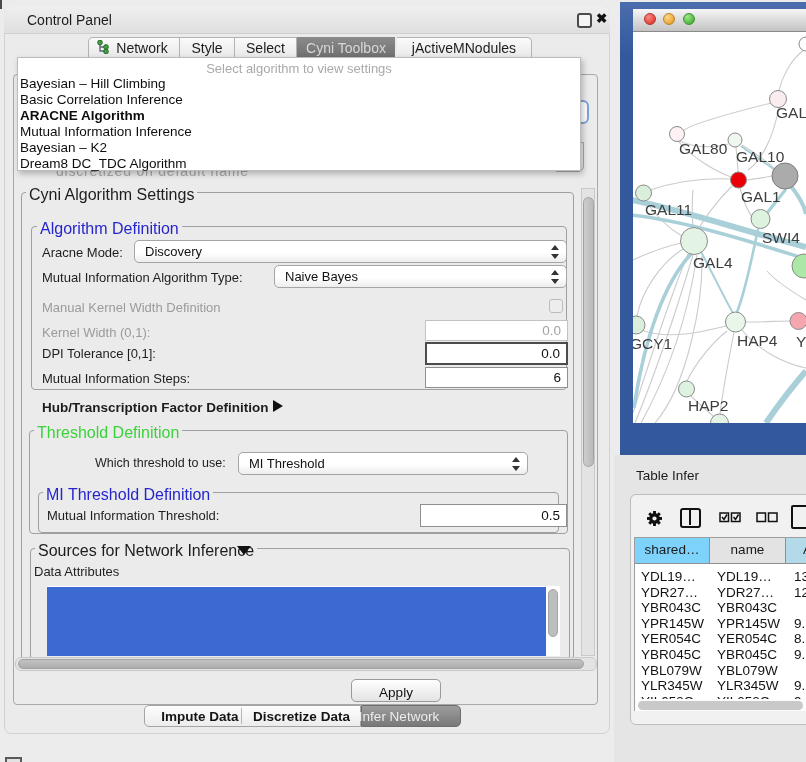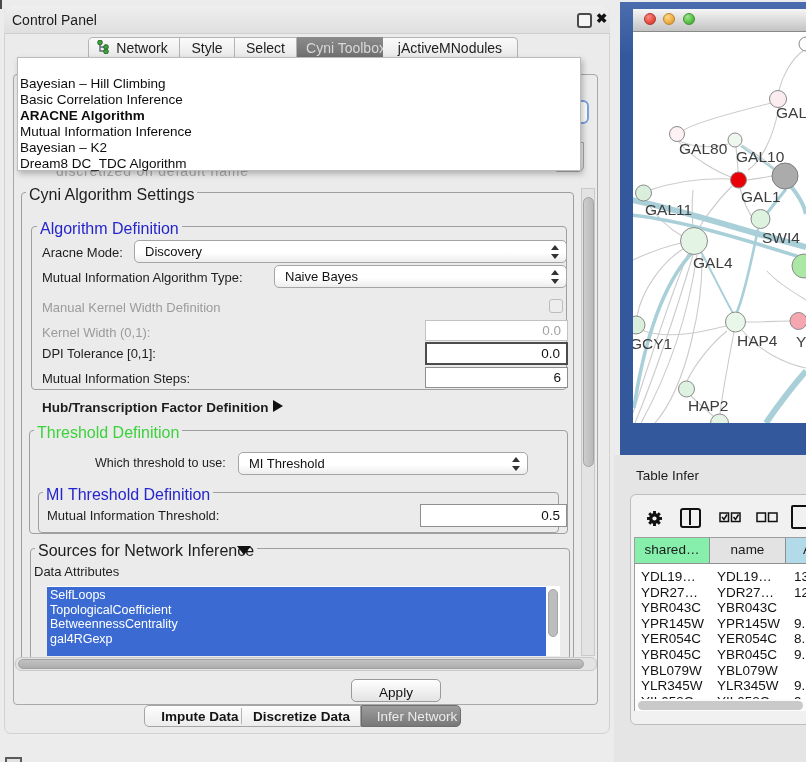--- a/index.html
+++ b/index.html
@@ -4,21 +4,21 @@
 <style>
 html,body{margin:0;padding:0;}
 body{width:806px;height:762px;position:relative;overflow:hidden;background:#ececec;
      font-family:"Liberation Sans",sans-serif;}
 .abs{position:absolute;}
 
 #cp{left:4px;top:6px;width:606px;height:728px;background:#ebebeb;border-radius:7px;
     border:1px solid #d2d2d2;box-sizing:border-box;}
 #cptitle{left:0;top:0;right:0;height:27px;background:linear-gradient(#efefef,#dfdfdf);
     border-radius:7px 7px 0 0;border-bottom:1px solid #cfcfcf;}
-#cptitle .t{position:absolute;left:8px;top:6px;font-size:14px;color:#1c1c1c;}
+#cptitle .t{position:absolute;left:23px;top:6px;font-size:14px;color:#1c1c1c;}
 #floatbtn{left:577px;top:13px;width:11px;height:11px;border:2px solid #4a4a4a;border-radius:3px;background:#f5f5f5;}
 #closebtn{left:596px;top:10px;font-size:13.5px;font-weight:bold;color:#111;}
 
 .tab{top:37px;height:20px;border:1px solid #b3b3b3;border-bottom:none;border-radius:4px 4px 0 0;
      background:linear-gradient(#fafafa,#e9e9e9);box-sizing:border-box;}
 .tab span{display:block;text-align:center;font-size:14px;color:#1d1d1d;margin-top:2px;}
 .tabsel{background:linear-gradient(#8b8b8b,#6f6f6f);}
 .tabsel span{color:#d8d8d8;}
 #tabline{left:88px;top:57px;width:442px;height:1px;background:#b3b3b3;}
 
@@ -73,38 +73,39 @@
   </div>
 <div class="abs tab" style="left:180px;width:55px;border-left:none;border-radius:0;">
     <span>Style</span>
   </div>
 <div class="abs tab" style="left:235px;width:62px;border-left:none;border-radius:0;">
     <span>Select</span>
   </div>
 <div class="abs tab tabsel" style="left:297px;width:98px;height:21px;border:none;border-radius:0;">
     <span style="margin-top:3px;">Cyni Toolbox</span>
   </div>
-<div class="abs tab" style="left:383px;width:135px;border-left:none;border-radius:0 5px 0 0;">
+<div class="abs tab" style="left:397px;width:135px;border-left:none;border-radius:0 5px 0 0;">
     <span>jActiveMNodules</span>
   </div>
 <div class="abs" id="tabline"></div>
 <svg class="abs" style="left:97px;top:40px;" width="13" height="14" viewBox="0 0 13 14">
   <path d="M3 3 L3 11 L8 11 M3 7 L8 7" stroke="#5a6b7a" stroke-width="1.4" fill="none"></path>
   <circle cx="3" cy="2.5" r="2.4" fill="#3fa040" stroke="#1e6020" stroke-width="0.8"></circle>
   <circle cx="9" cy="7" r="2.4" fill="#3fa040" stroke="#1e6020" stroke-width="0.8"></circle>
   <circle cx="9" cy="11.5" r="2.4" fill="#3fa040" stroke="#1e6020" stroke-width="0.8"></circle>
 </svg>
 
 <div class="abs" id="content"></div>
 
 <div class="abs" style="left:560px;top:100px;width:29px;height:24px;border:2px solid #7aa4d9;border-radius:6px;background:#fff;box-sizing:border-box;"></div>
 <div class="abs" style="left:556px;top:142px;width:28px;height:30px;border:1px solid #a8a8a8;border-radius:0 0 6px 0;background:#e9e9e9;box-sizing:border-box;"></div>
 <div class="abs" style="left:56px;top:163px;font-size:14px;letter-spacing:0.8px;color:#a8a8a8;">discretized on default name</div>
 
 <div class="abs" id="dropdown" style="left:17px;top:57px;width:564px;height:114px;background:#fff;border:1px solid #bcbcbc;box-sizing:border-box;box-shadow:2px 3px 6px rgba(0,0,0,0.25);">
+  <div style="position:absolute;left:0;top:3px;width:100%;text-align:center;font-size:13px;color:#a9a9a9;">Select algorithm to view settings</div>
   <div style="position:absolute;left:2px;top:18px;font-size:13.5px;color:#0d0d0d;line-height:16px;">
     Bayesian – Hill Climbing<br>
     Basic Correlation Inference<br>
     <b>ARACNE Algorithm</b><br>
     Mutual Information Inference<br>
     Bayesian – K2<br>
     Dream8 DC_TDC Algorithm
   </div>
 </div>
 
@@ -166,40 +167,37 @@
   <span class="tx" style="top:3px;">0.5</span>
   </div>
 
 <div class="abs grp" style="left:30px;top:548px;width:540px;height:112px;"></div>
 <div class="gtitle" style="left:35px;top:542px;">Sources for Network Inference</div>
 <div class="abs" style="left:237px;top:546px;width:0;height:0;border-left:7px solid transparent;border-right:7px solid transparent;border-top:9px solid #111;"></div>
 <div class="lbl" style="left:34px;top:564px;">Data Attributes</div>
 
 <div class="abs" style="left:47px;top:586px;width:513px;height:70px;background:#fff;overflow:hidden;">
   <div style="position:absolute;left:0;top:1px;width:499px;height:80px;background:#3b6bd2;"></div>
-  <div style="position:absolute;left:3px;top:2px;font-size:12.5px;color:#fff;line-height:14.6px;">
-    SelfLoops<br>TopologicalCoefficient<br>BetweennessCentrality<br>gal4RGexp
-  </div>
   <div style="position:absolute;left:501px;top:3px;width:10px;height:48px;background:#bdbdbd;border:1px solid #a5a5a5;border-radius:6px;box-sizing:border-box;"></div>
 </div>
 
 <div class="sbtrack" style="left:581px;top:188px;width:14px;height:468px;"></div>
 <div class="sbthumb" style="left:582.5px;top:197px;width:11px;height:270px;"></div>
 <div class="sbtrack" style="left:15px;top:657px;width:582px;height:14px;border-radius:6px;"></div>
 <div class="sbthumb" style="left:18px;top:658.5px;width:566px;height:10px;background:linear-gradient(#c2c2c2,#adadad);"></div>
 
 <div class="abs" style="left:351px;top:679px;width:90px;height:23px;background:linear-gradient(#ffffff,#e3e3e3);border:1px solid #9a9a9a;border-radius:5px;box-sizing:border-box;text-align:center;">
   <span style="font-size:13.5px;color:#111;position:relative;top:3px;">Apply</span></div>
 
 <div class="abs" style="left:144px;top:705px;width:217px;height:22px;background:linear-gradient(#fdfdfd,#ececec);border:1px solid #a5a5a5;border-radius:5px 0 0 5px;box-sizing:border-box;"></div>
 <div class="abs" style="left:241px;top:708px;width:1px;height:16px;background:#b5b5b5;"></div>
 <div class="abs" style="left:361px;top:705px;width:100px;height:22px;background:linear-gradient(#9d9d9d,#787878);border:1px solid #6e6e6e;border-radius:0 5px 5px 0;box-sizing:border-box;"></div>
 <div class="abs" style="left:144px;top:709px;width:112px;text-align:center;font-size:13.5px;font-weight:bold;color:#141414;">Impute Data</div>
 <div class="abs" style="left:242px;top:709px;width:119px;text-align:center;font-size:13.5px;font-weight:bold;color:#141414;">Discretize Data</div>
-<div class="abs" style="left:367px;top:709px;width:100px;text-align:center;font-size:13.5px;color:#ececec;">Infer Network</div>
+<div class="abs" style="left:349px;top:709px;width:100px;text-align:center;font-size:13.5px;color:#ececec;">Infer Network</div>
 
 <div class="abs" style="left:5px;top:757px;width:17px;height:12px;border:2px solid #5a5a5a;background:#e2e2e2;box-sizing:border-box;"></div>
 
 <div class="abs" id="netwin"></div>
 <div class="abs" id="nettitle">
   <span class="light" style="left:10.5px;background:radial-gradient(circle at 35% 30%,#f98b84,#ea4b41 60%,#c03a31);border:1px solid #ad362e;"></span>
   <span class="light" style="left:30px;background:radial-gradient(circle at 35% 30%,#fbd88a,#f0ad41 60%,#c78b34);border:1px solid #b8862f;"></span>
   <span class="light" style="left:49.5px;background:radial-gradient(circle at 35% 30%,#a4e58c,#57bf47 60%,#3f9a34);border:1px solid #3f9133;"></span>
 </div>
 <div class="abs" id="netcanvas">
@@ -304,21 +302,21 @@
 </svg>
 <svg class="abs" style="left:756px;top:512px;" width="22" height="11" viewBox="0 0 22 11">
   <g fill="none" stroke="#111" stroke-width="1.5">
     <rect x="1" y="1" width="8.5" height="8.5"></rect>
     <rect x="12.5" y="1" width="8.5" height="8.5"></rect>
   </g>
 </svg>
 <div class="abs" style="left:791px;top:505px;width:17px;height:24px;border:2.6px solid #111;border-radius:2px;box-sizing:border-box;background:#f1f1f1;"></div>
 
 <div class="abs" id="ttable">
-  <div class="hc" style="left:0;width:75px;background:#86efac;"><span style="position:relative;top:4px;">shared…</span></div>
+  <div class="hc" style="left:0;width:75px;background:#7dd3fc;"><span style="position:relative;top:4px;">shared…</span></div>
   <div class="hc" style="left:75px;width:76px;background:#e3e3e3;"><span style="position:relative;top:4px;">name</span></div>
   <div class="hc" style="left:151px;width:21px;background:#b3dae8;border-right:none;"><span style="position:relative;top:4px;left:11px;">A</span></div>
   <div class="trow" style="top:31px;">
       <b style="left:6px;">YDL19…</b>
       <b style="left:82px;">YDL19…</b>
       <b style="left:159px;">13</b>
     </div>
   <div class="trow" style="top:46.6px;">
       <b style="left:6px;">YDR27…</b>
       <b style="left:82px;">YDR27…</b>

